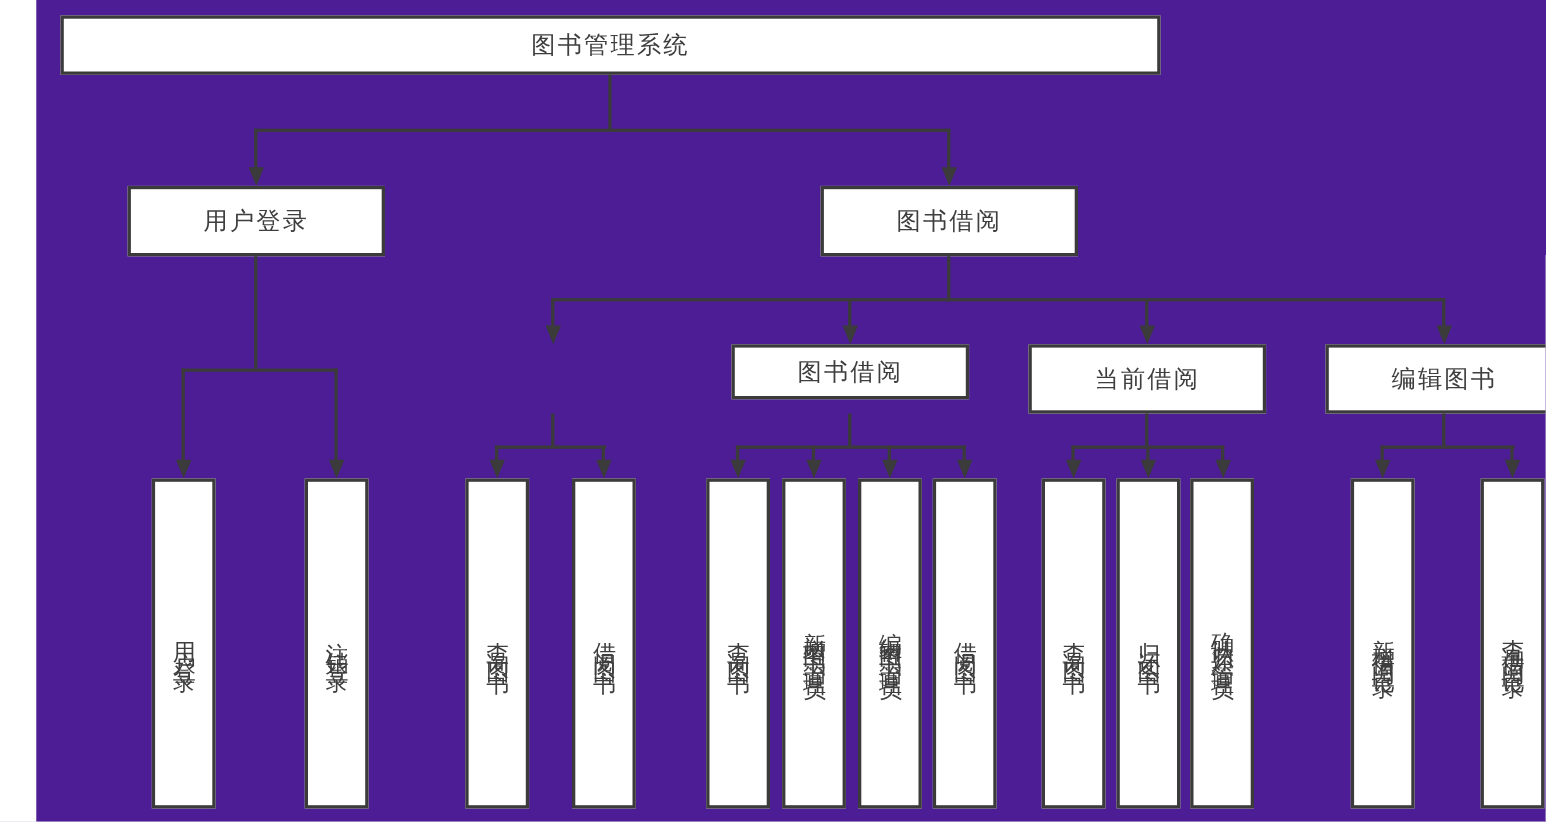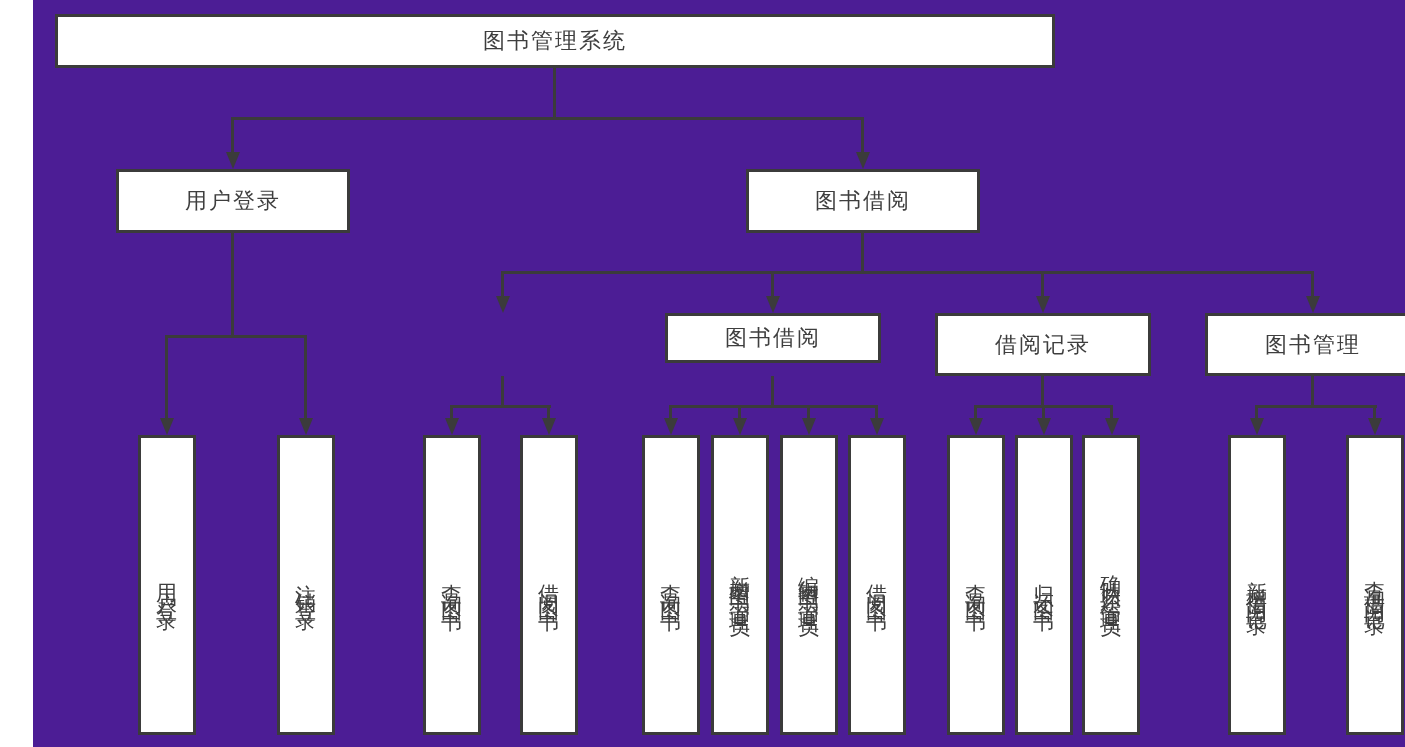--- a/index.html
+++ b/index.html
@@ -92,24 +92,24 @@
   <div class="line" style="left:1278px; top:271px; width:3px;   height:27px;"></div>
   <div class="arrow" style="left:463px;  top:296px;"></div>
   <div class="arrow" style="left:733px;  top:296px;"></div>
   <div class="arrow" style="left:1003px; top:296px;"></div>
   <div class="arrow" style="left:1273px; top:296px;"></div>
 
   <div class="box" style="left:632px; top:313px; width:216px; height:50px;">
     <span class="hlabel">图书借阅</span>
   </div>
   <div class="box" style="left:902px; top:313px; width:216px; height:63px;">
-    <span class="hlabel">借阅记录</span>
+    <span class="hlabel">当前借阅</span>
   </div>
   <div class="box" style="left:1172px; top:313px; width:216px; height:63px;">
-    <span class="hlabel">图书管理</span>
+    <span class="hlabel">编辑图书</span>
   </div>
 
   <div class="line" style="left:468px; top:376px; width:3px;   height:31px;"></div>
   <div class="line" style="left:417px; top:405px; width:101px; height:3px;"></div>
   <div class="line" style="left:417px; top:405px; width:3px;   height:15px;"></div>
   <div class="line" style="left:514px; top:405px; width:3px;   height:15px;"></div>
   <div class="arrow" style="left:412px; top:418px;"></div>
   <div class="arrow" style="left:509px; top:418px;"></div>
 
   <div class="line" style="left:738px; top:376px; width:3px;   height:31px;"></div>

